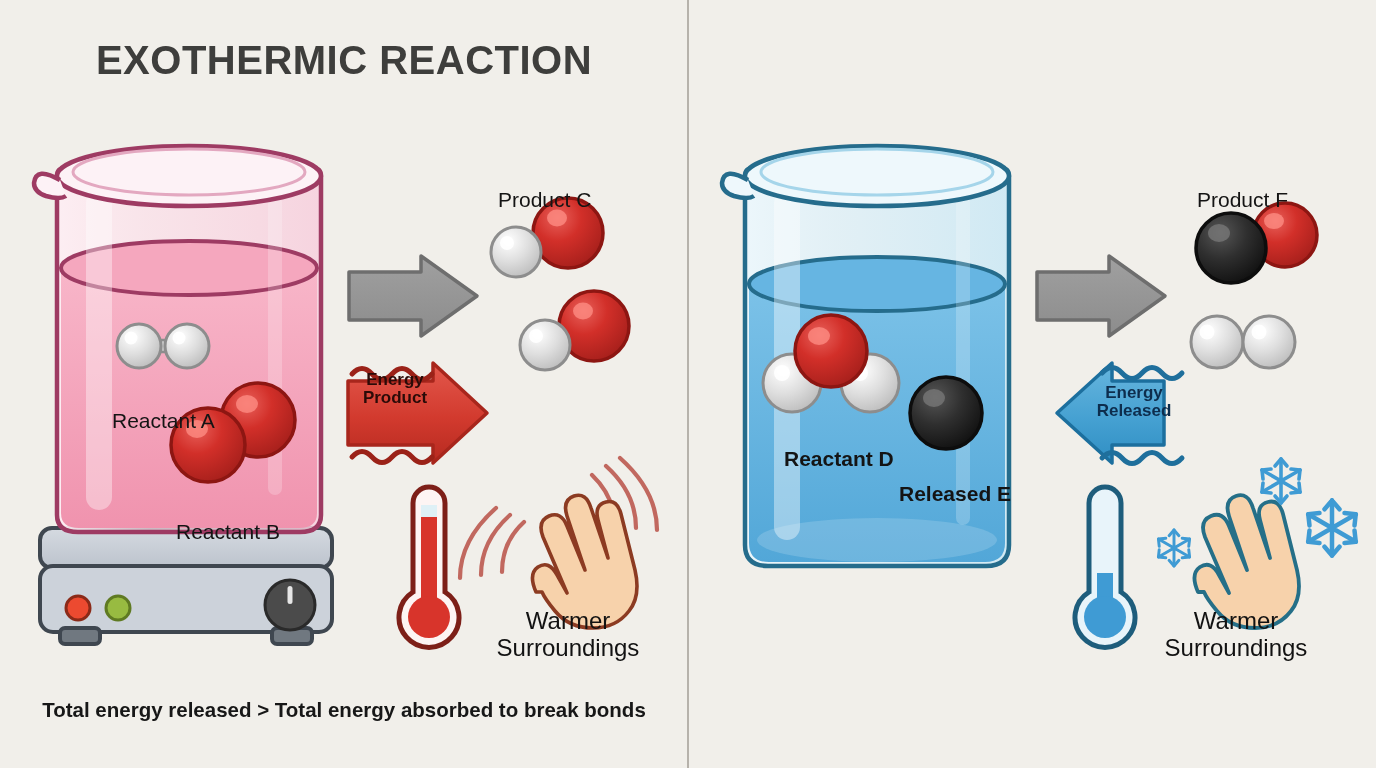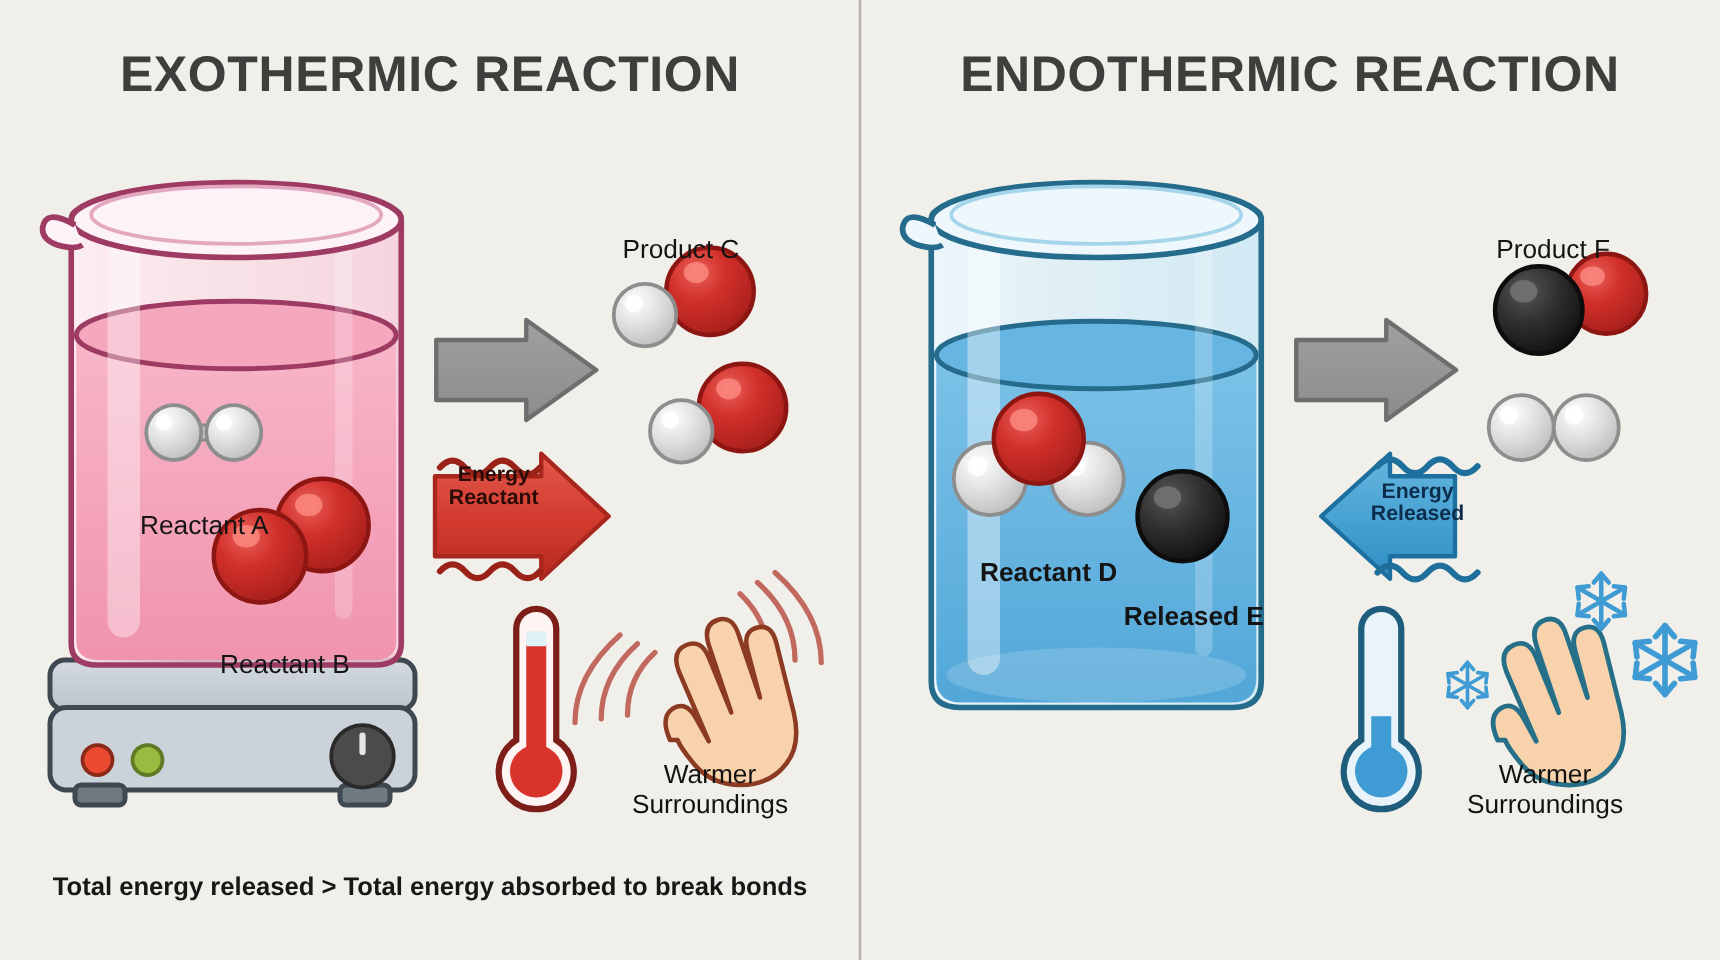--- a/index.html
+++ b/index.html
@@ -87,21 +87,21 @@
     text-align: center;
     white-space: nowrap;
   }
   .energy-text.red  { color: #2b0b08; }
   .energy-text.blue { color: #0d2d4d; }
 
   .surr-label {
     position: absolute;
     width: 210px;
     text-align: center;
-    font-size: 21px;
+    font-size: 24px;
     font-weight: 400;
     color: #121212;
     line-height: 1.12;
   }
 </style>
 </head>
 <body>
 
 <div id="stage">
 
@@ -226,34 +226,33 @@
         <path d="M536 592 q-8 -18 2 -25 q11 -7 19 8 l10 18 l-24 -56 q-6 -16 6 -21 q12 -5 18 10 l18 44 l-18 -54 q-5 -16 7 -20 q12 -4 17 12 l17 50 l-10 -38 q-4 -15 8 -18 q11 -3 15 12 l14 56 q6 26 -6 41 q-13 17 -36 17 q-24 0 -38 -17 q-10 -12 -13 -19 Z" fill="#f7d2ab" stroke="#8c3b22" stroke-width="3.6" stroke-linejoin="round"></path>
       </g>
     </svg>
 
     <div class="lbl" style="left:112px; top:377px;">Reactant A</div>
     <div class="lbl" style="left:176px; top:488px;">Reactant B</div>
     <div class="lbl" style="left:498px; top:156px;">Product C</div>
 
     <div class="energy-text red" style="left:352px; top:371px; width:86px;">
       <span>Energy</span><br>
-      <span>Reactant</span>
+      <span>Product</span>
     </div>
 
     <div class="surr-label" style="left:463px; top:608px;">
       <span>Warmer</span><br>
       <span>Surroundings</span>
     </div>
 
     <div class="caption">Total energy released &gt; Total energy absorbed to break bonds</div>
   </div>
 
   <div class="panel right">
 
-    <div class="panel-title">ENDOTHERMIC REACTION</div>
 
     <svg class="svgbox" viewBox="0 0 688 768">
       <defs>
         <linearGradient id="blueLiq" x1="0" y1="0" x2="0" y2="1">
           <stop offset="0%" stop-color="#7cc2e8"></stop>
           <stop offset="100%" stop-color="#52a7d8"></stop>
         </linearGradient>
         <linearGradient id="blueGlass" x1="0" y1="0" x2="1" y2="0">
           <stop offset="0%" stop-color="#ecf7fc" stop-opacity="0.95"></stop>
           <stop offset="35%" stop-color="#ddf0f9" stop-opacity="0.75"></stop>

